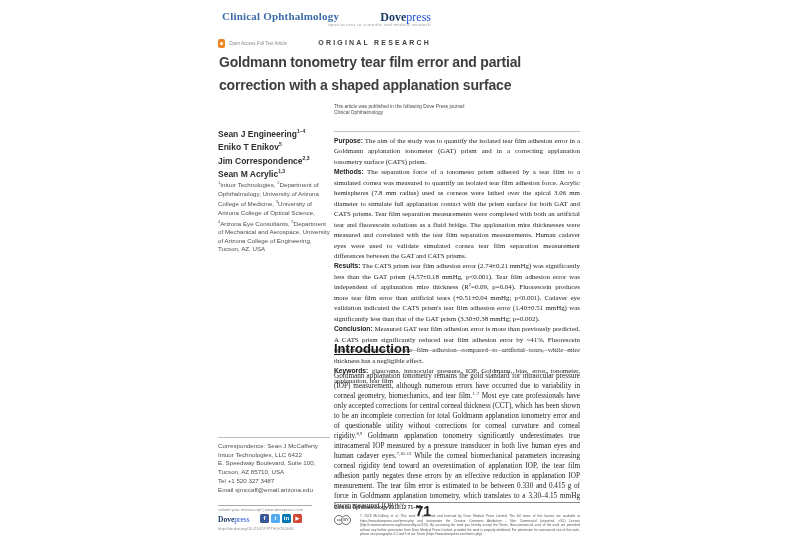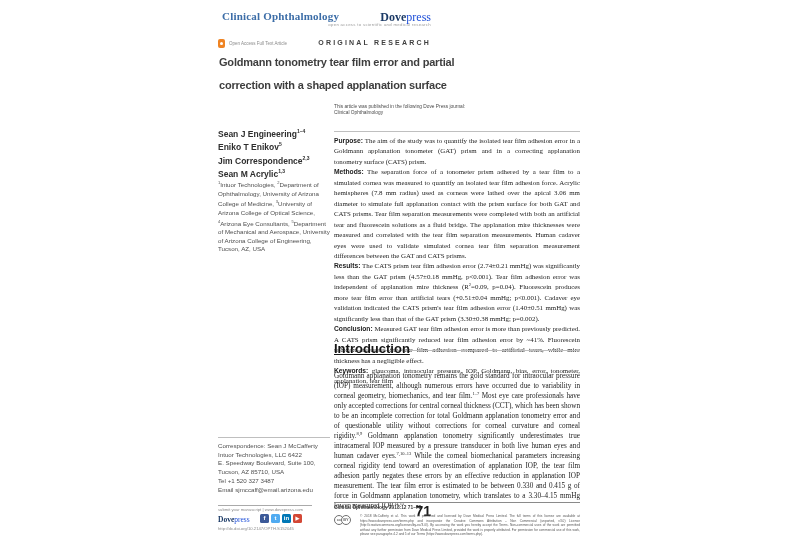--- a/index.html
+++ b/index.html
@@ -14,21 +14,21 @@
   .dove-bold{font-family:"Liberation Serif",serif;font-weight:700;font-size:12px;color:#1b3a66;}
   .dove-light{font-family:"Liberation Serif",serif;font-weight:400;font-size:12px;color:#1d4ed8;}
   .tagline{right:220px;top:22px;font-size:4.3px;color:#9a9a9a;letter-spacing:.3px;}
   .oa-icon{left:218px;top:39px;width:7px;height:9px;background:#ef8423;border-radius:2px;}
   .oa-icon:after{content:"";position:absolute;left:2px;top:3px;width:3px;height:3px;
                  background:#fff;border-radius:50%;}
   .oa-label{left:229px;top:41px;font-size:4.5px;color:#8a8a8a;}
   .article-type{right:220px;top:39px;font-size:7px;font-weight:700;letter-spacing:2.2px;color:#3f3f3f;}
 
   
-  .article-title{left:219px;top:51px;width:375px;font-size:11px;line-height:23px;
+  .article-title{left:219px;top:51px;width:375px;font-size:14px;line-height:23px;
                  font-weight:700;color:#3e3e3e;letter-spacing:-.2px;white-space:pre-line;}
   .pub-note{left:334px;top:104px;width:210px;font-size:4.8px;line-height:6.4px;color:#4a4a4a;white-space:pre-line;}
 
   
   .authors{left:218px;top:126px;width:115px;}
   .author{font-size:8.5px;line-height:10.5px;font-weight:700;color:#2e2e2e;}
   .author sup{font-size:5px;}
   .affiliations{left:218px;top:179px;width:113px;font-size:6.2px;line-height:8.6px;color:#4f4f4f;}
   .affiliations sup{font-size:4px;}
   .rule{background:#bfbfbf;height:1px;}

